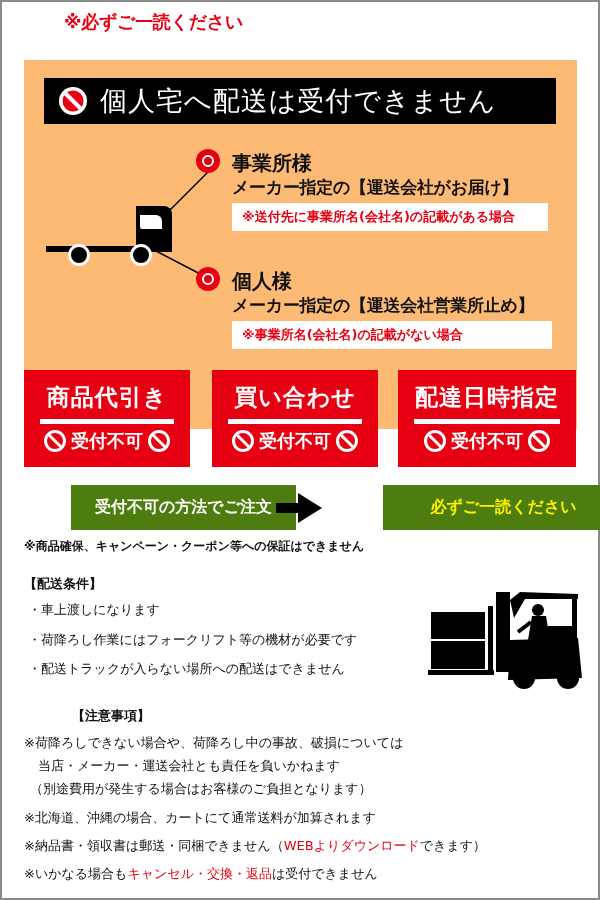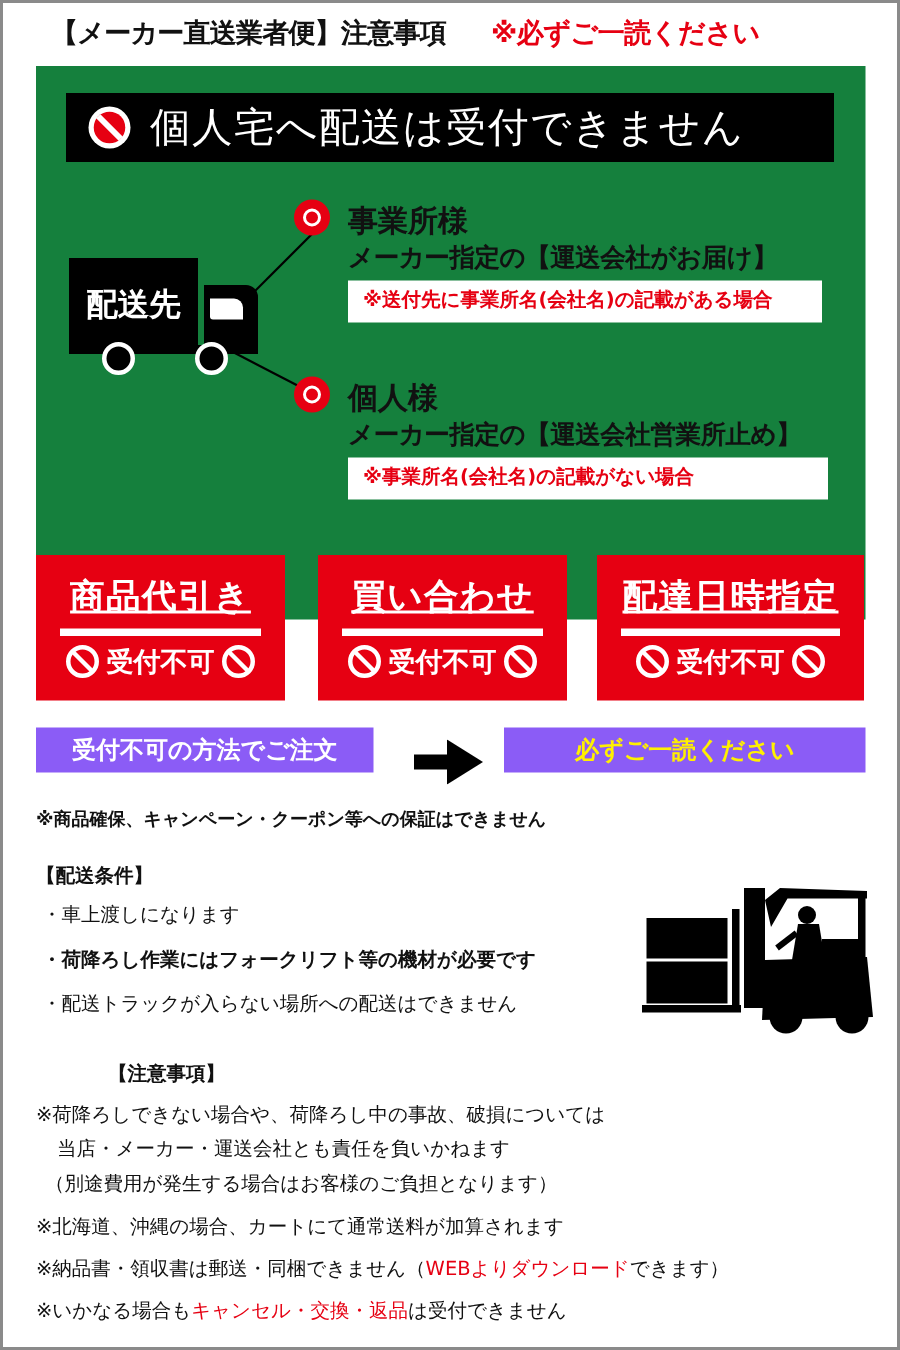--- a/index.html
+++ b/index.html
@@ -4,21 +4,21 @@
 <style>
   * { box-sizing: border-box; margin: 0; padding: 0; }
   html, body { width: 600px; height: 900px; background: #fff; overflow: hidden; }
   body { font-family: "DejaVu Sans", "Liberation Sans", sans-serif; color: #111; position: relative; }
   .frame { position: absolute; left: 0; top: 0; width: 600px; height: 900px; border: 2px solid #8a8a8a; }
 
   .header { position: absolute; top: 9px; left: 34px; right: 30px; height: 26px; display: flex; align-items: center; }
   .header .title { font-size: 18px; font-weight: bold; color: #111; letter-spacing: -0.5px; }
   .header .notice { margin-left: 30px; font-size: 18px; font-weight: bold; color: #e60012; letter-spacing: -0.3px; }
 
-  .yellow { position: absolute; left: 24px; top: 44px; width: 553px; height: 369px; background: #15803d; }
+  .yellow { position: absolute; left: 24px; top: 60px; width: 553px; height: 369px; background: #fdba74; }
   .banner { position: absolute; left: 20px; top: 18px; width: 512px; height: 46px; background: #000; display: flex; align-items: center; padding-left: 14px; }
   .banner .ban-icon { width: 30px; height: 30px; margin-right: 12px; }
   .banner .text { color: #fff; font-size: 27px; letter-spacing: 1px; white-space: nowrap; }
 
   .truck { position: absolute; left: 20px; top: 128px; width: 140px; height: 90px; }
   .truck .cargo { position: absolute; left: 2px; top: 0; width: 86px; height: 62px; background: #000; display: flex; align-items: center; justify-content: center; }
   .truck .cargo span { color: #fff; font-size: 21px; font-weight: bold; }
   .truck .cab { position: absolute; left: 92px; top: 18px; width: 36px; height: 44px; background: #000; border-radius: 0 8px 0 0; }
   .truck .window { position: absolute; left: 96px; top: 27px; width: 22px; height: 14px; background: #fff; border-radius: 0 6px 0 2px; }
   .truck .chassis { position: absolute; left: 2px; top: 58px; width: 126px; height: 6px; background: #000; }
@@ -35,84 +35,80 @@
   .dest .desc { position: absolute; left: 36px; top: 26px; font-size: 17px; font-weight: bold; white-space: nowrap; letter-spacing: -0.3px; }
   .dest .cond { position: absolute; left: 36px; top: 53px; background: #fff; color: #e60012; font-size: 13px; font-weight: bold; padding: 0 10px; height: 28px; line-height: 28px; white-space: nowrap; }
   .dest.biz { top: 90px; }
   .dest.biz .dot { top: -1px; }
   .dest.biz .cond { width: 316px; }
   .dest.ind { top: 208px; }
   .dest.ind .dot { top: -1px; }
   .dest.ind .cond { width: 320px; }
 
   .redbox { position: absolute; top: 370px; height: 97px; background: #e60012; color: #fff; }
-  .redbox .label { position: absolute; left: 0; right: 0; top: 12px; text-align: center; font-size: 23px; font-weight: bold; letter-spacing: 1px; text-decoration: underline; }
+  .redbox .label { position: absolute; left: 0; right: 0; top: 12px; text-align: center; font-size: 23px; font-weight: bold; letter-spacing: 1px; }
   .redbox .bar { position: absolute; left: 16px; right: 16px; top: 49px; height: 5px; background: #fff; }
   .redbox .status { position: absolute; left: 0; right: 0; top: 59px; display: flex; align-items: flex-end; justify-content: center; gap: 4px; }
   .redbox .status .st { font-size: 18px; font-weight: bold; }
   .redbox .status svg { width: 24px; height: 24px; }
   .rb1 { left: 24px; width: 166px; }
   .rb2 { left: 212px; width: 166px; }
   .rb3 { left: 398px; width: 178px; }
 
-  .blackbox { position: absolute; top: 485px; height: 30px; background: #8b5cf6; display: flex; align-items: center; justify-content: center; font-size: 16px; font-weight: bold; }
+  .blackbox { position: absolute; top: 485px; height: 45px; background: #4d7c0f; display: flex; align-items: center; justify-content: center; font-size: 16px; font-weight: bold; margin-left: 47px; }
   .bb1 { left: 24px; width: 225px; color: #fff; }
   .bb2 { left: 336px; width: 241px; color: #fff000; }
   .arrow { position: absolute; left: 276px; top: 493px; width: 46px; height: 30px; }
 
   .note1 { position: absolute; left: 24px; top: 538px; font-size: 12px; font-weight: bold; white-space: nowrap; }
 
   .section-title { position: absolute; left: 24px; font-size: 13px; font-weight: bold; }
   .cond-title { top: 575px; }
   .cond-item { position: absolute; left: 28px; font-size: 13px; white-space: nowrap; }
   .ci1 { top: 601px; }
-  .ci2 { top: 631px; font-weight: bold; }
+  .ci2 { top: 631px; }
   .ci3 { top: 660px; }
 
   .forklift { position: absolute; left: 428px; top: 590px; width: 160px; height: 100px; }
 
   .notes-title { top: 707px; margin-left: 48px; }
   .note-line { position: absolute; left: 24px; font-size: 13px; white-space: nowrap; }
   .nl1 { top: 734px; }
   .nl2 { top: 757px; left: 38px; }
   .nl3 { top: 780px; left: 30px; }
   .nl4 { top: 809px; }
   .nl5 { top: 837px; }
   .nl6 { top: 865px; }
   .red { color: #e60012; }
 </style>
 </head>
 <body>
 
 <div class="frame"></div>
 
 <div class="header">
-  <span class="title">【メーカー直送業者便】注意事項</span>
   <span class="notice">※必ずご一読ください</span>
 </div>
 
 <div class="yellow">
   <div class="banner">
     <svg class="ban-icon" viewBox="0 0 30 30">
       <circle cx="15" cy="15" r="14" fill="#fff"></circle>
       <circle cx="15" cy="15" r="10.5" fill="#e60012"></circle>
       <line x1="7.5" y1="7.5" x2="22.5" y2="22.5" stroke="#fff" stroke-width="4"></line>
     </svg>
     <span class="text">個人宅へ配送は受付できません</span>
   </div>
 
   <svg class="lines" viewBox="0 0 553 307">
     <line x1="130" y1="166" x2="184" y2="112" stroke="#000" stroke-width="1.5"></line>
     <line x1="130" y1="190" x2="184" y2="218" stroke="#000" stroke-width="1.5"></line>
   </svg>
 
   <div class="truck">
-    <div class="cargo">
-      <span>配送先</span>
-    </div>
     <div class="cab"></div>
     <div class="window"></div>
     <div class="chassis"></div>
     <div class="wheel w1"></div>
     <div class="wheel w2"></div>
   </div>
 
   <div class="dest biz">
     <div class="dot"></div>
     <div class="name">事業所様</div>

